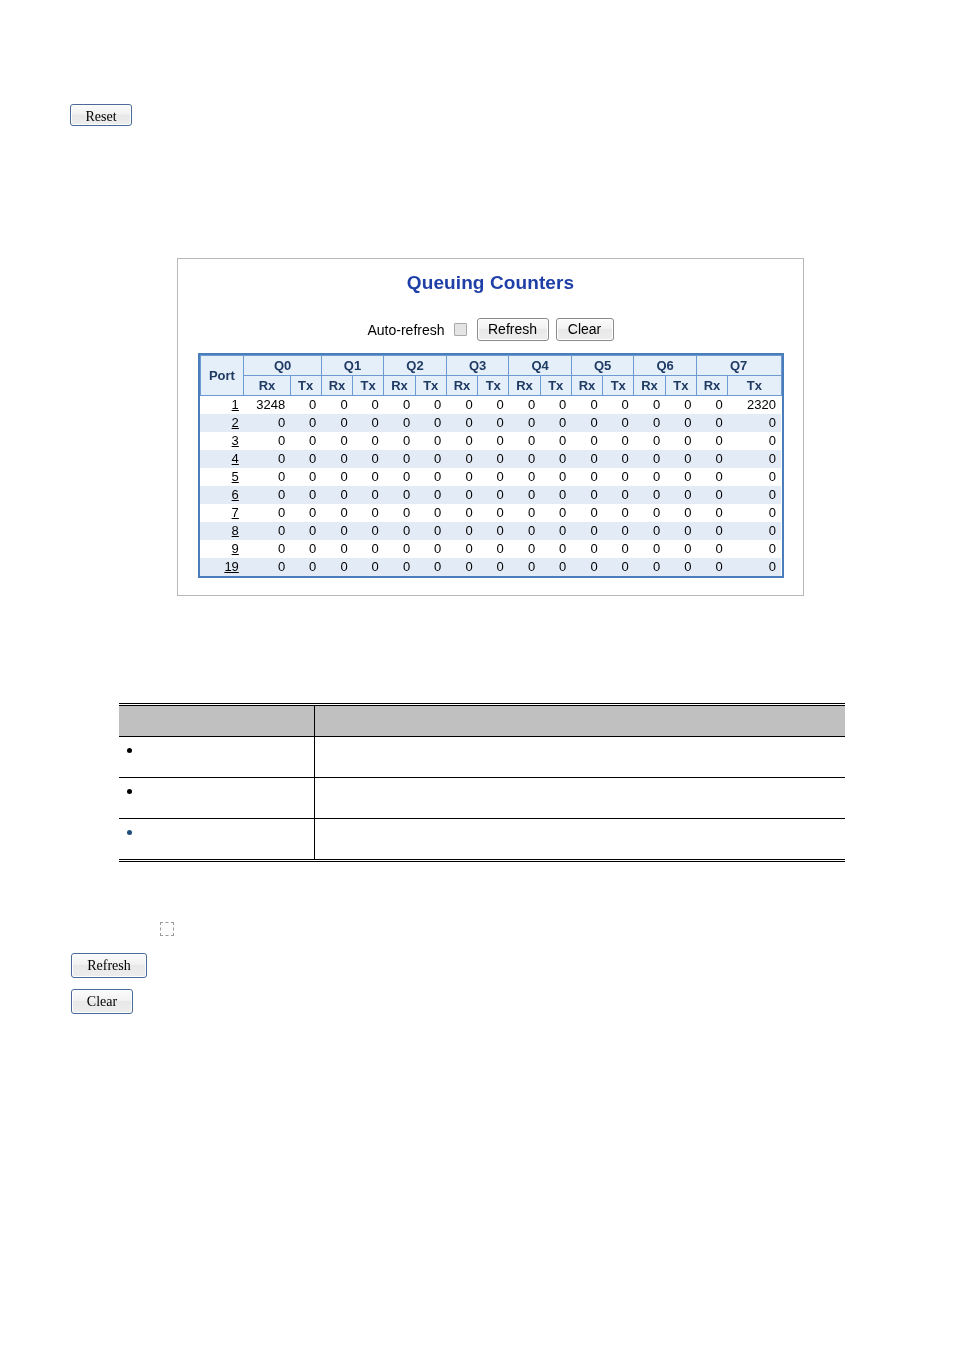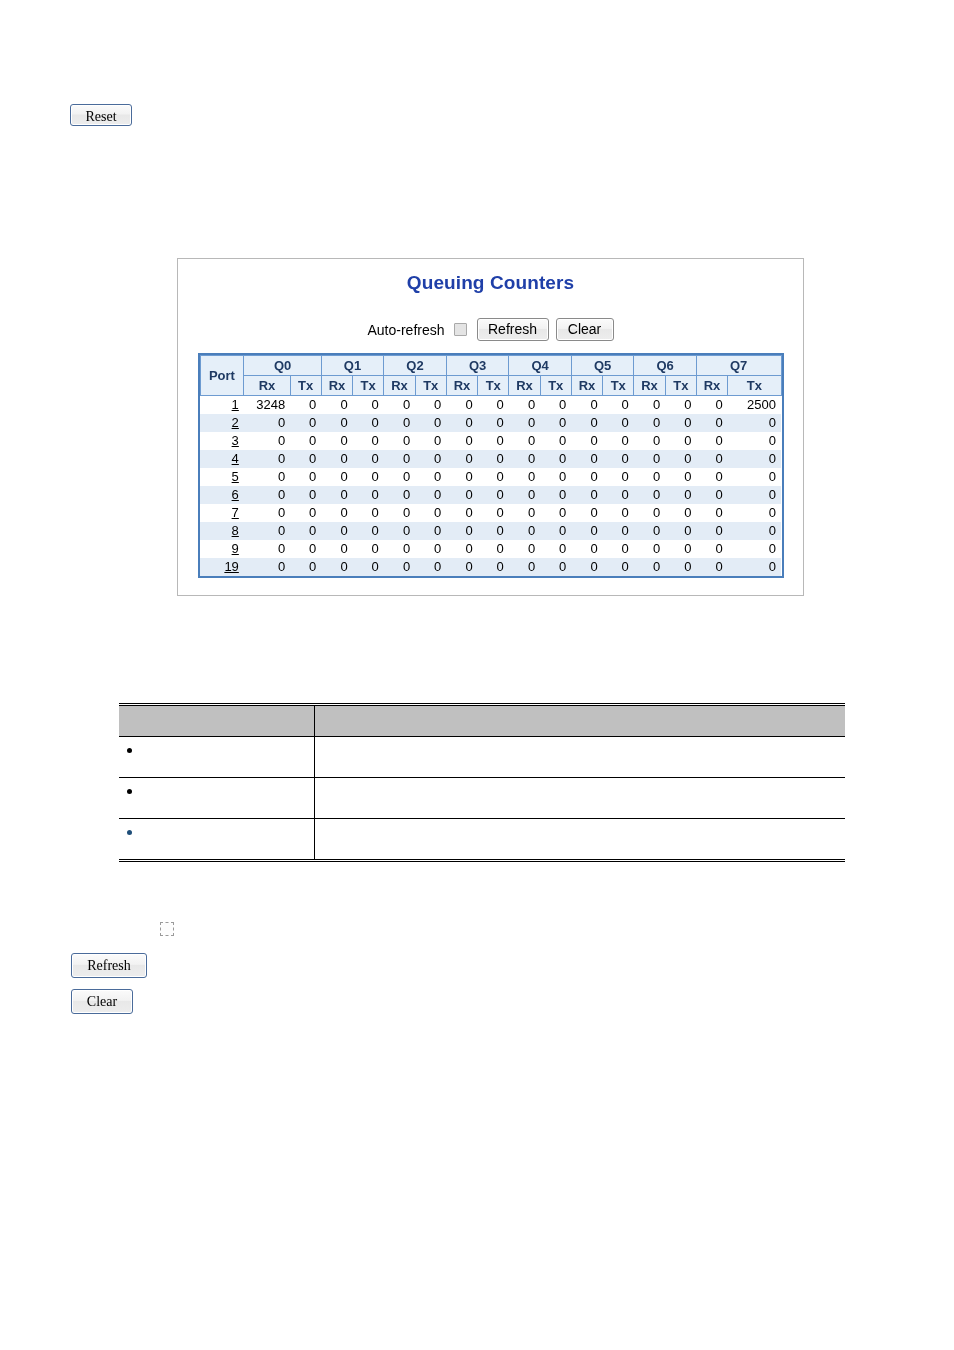--- a/index.html
+++ b/index.html
@@ -312,21 +312,21 @@
             <td>0</td>
             <td>0</td>
             <td>0</td>
             <td>0</td>
             <td>0</td>
             <td>0</td>
             <td>0</td>
             <td>0</td>
             <td>0</td>
             <td>0</td>
-            <td>2500</td>
+            <td>2320</td>
           </tr>
           <tr class="data-row even">
             <td class="port-cell"><span class="port-link">2</span></td>
             <td>0</td>
             <td>0</td>
             <td>0</td>
             <td>0</td>
             <td>0</td>
             <td>0</td>
             <td>0</td>

